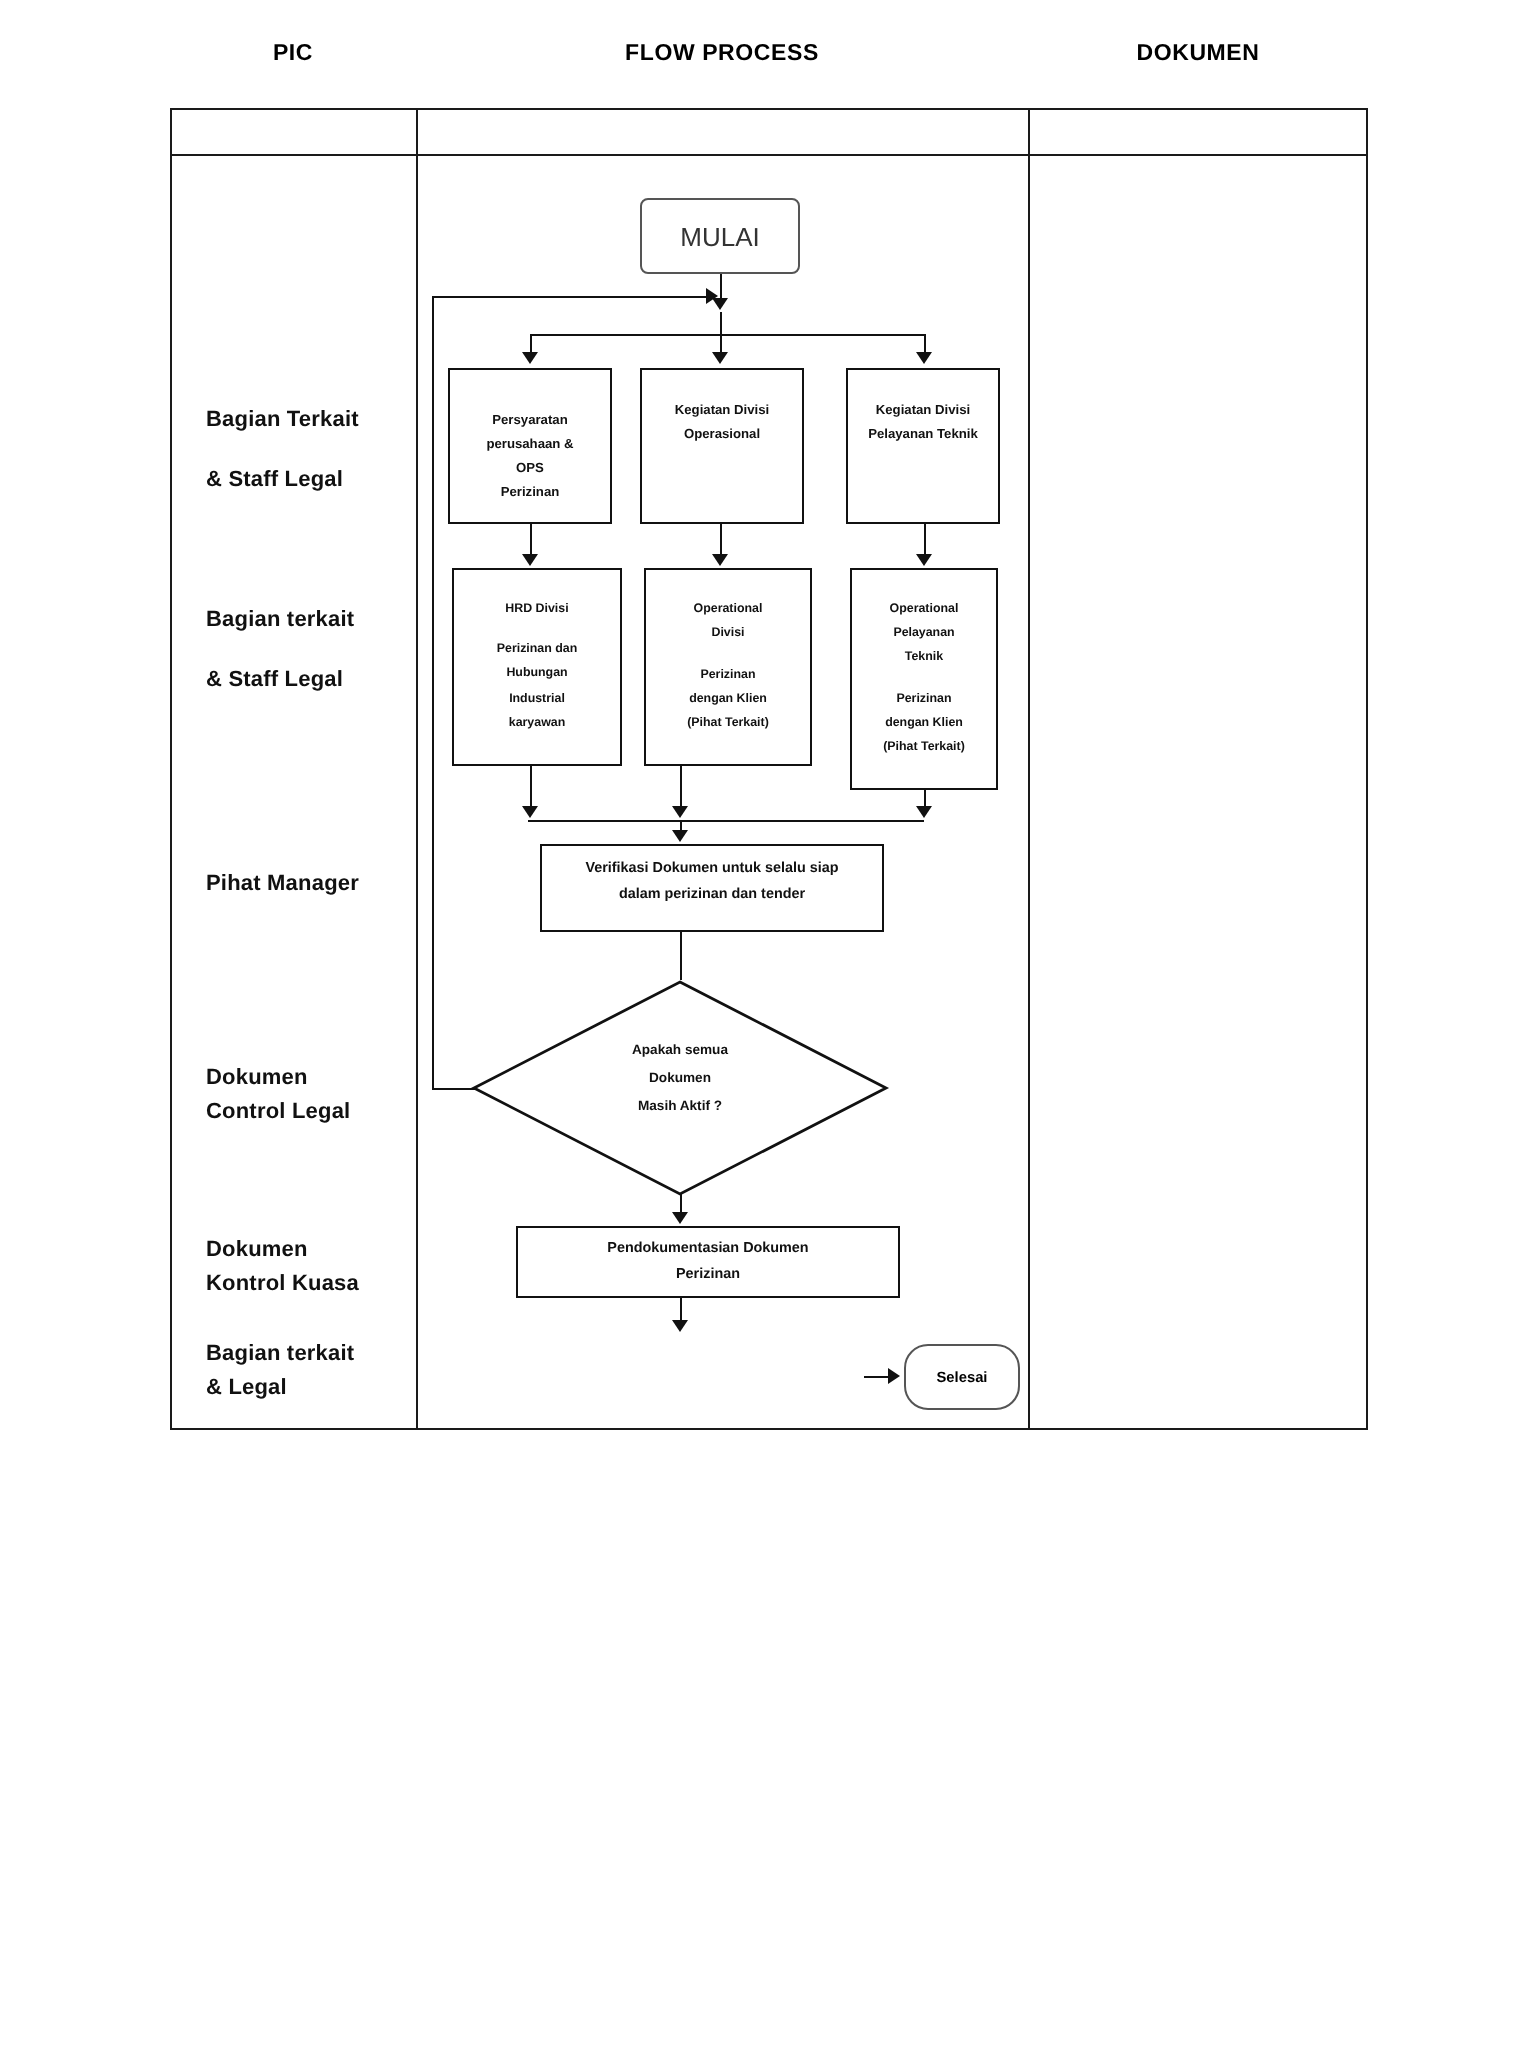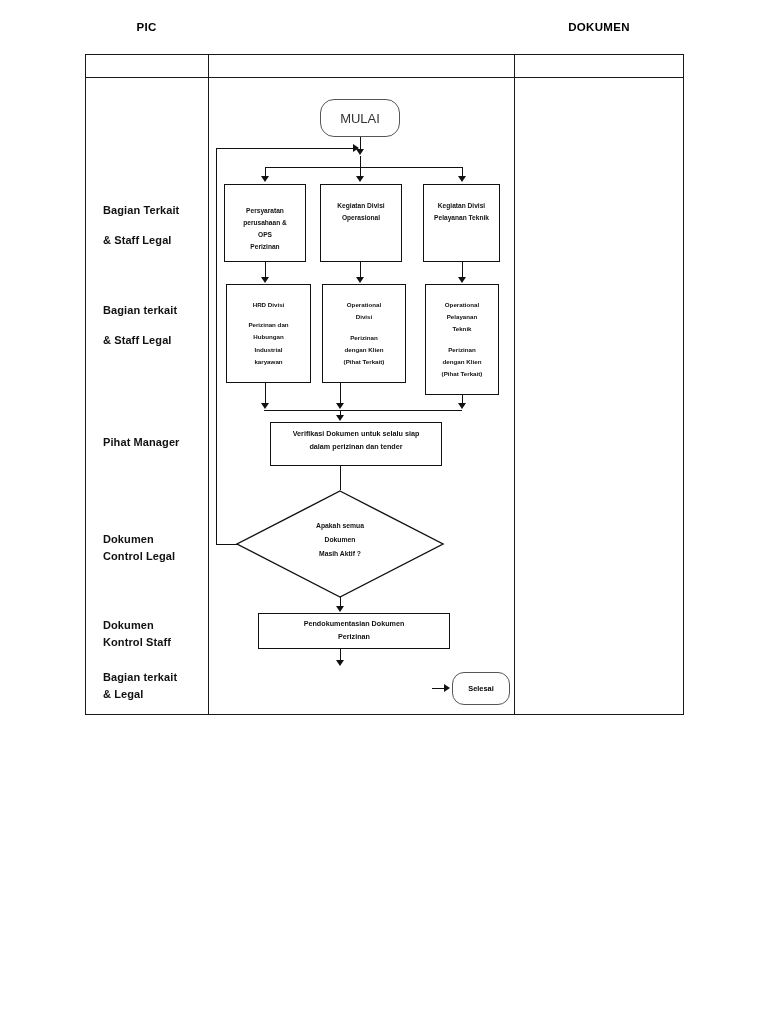--- a/index.html
+++ b/index.html
@@ -24,21 +24,21 @@
   
   .box{position:absolute;border:1.4px solid #111;background:#fff;
        box-sizing:border-box;overflow:hidden;
        display:flex;flex-direction:column;align-items:center;justify-content:center;}
   .box span{display:block;text-align:center;font-weight:bold;color:#111;}
 
   .t-sm{font-size:6.6px;line-height:1.85;}
   .t-xs{font-size:6.2px;line-height:1.95;}
   .t-md{font-size:7.2px;line-height:1.8;}
 
-  .term{position:absolute;border:1.4px solid #555;border-radius:14px;
+  .term{position:absolute;border:1.4px solid #555;border-radius:4px;
         background:#fff;box-sizing:border-box;display:flex;
         align-items:center;justify-content:center;}
 
   
   .ln{position:absolute;background:#111;}
   .lnh{height:1.3px;}
   .lnv{width:1.3px;}
   .arrow-d{position:absolute;width:0;height:0;
            border-left:4.2px solid transparent;border-right:4.2px solid transparent;
            border-top:6.5px solid #111;}
@@ -66,20 +66,21 @@
 
 <div class="sheet">
 
   <div class="tbl"></div>
   <div class="hdr-row"></div>
 
   <div class="vline" style="left:208px;top:54px;height:661px;"></div>
   <div class="vline" style="left:514px;top:54px;height:661px;"></div>
 
   <div class="hdr-cell" style="left:85px;width:123px;">PIC</div>
+  <div class="hdr-cell" style="left:208px;width:306px;">FLOW PROCESS</div>
   <div class="hdr-cell" style="left:514px;width:170px;">DOKUMEN</div>
 
   <div class="pic" style="left:103px;top:200px;">
     <div>Bagian Terkait</div>
     <div style="margin-top:10px;">&amp; Staff Legal</div>
   </div>
 
   <div class="pic" style="left:103px;top:300px;">
     <div>Bagian terkait</div>
     <div style="margin-top:10px;">&amp; Staff Legal</div>
@@ -89,21 +90,21 @@
     <div>Pihat Manager</div>
   </div>
 
   <div class="pic" style="left:103px;top:531px;line-height:1.55;">
     <div>Dokumen</div>
     <div>Control Legal</div>
   </div>
 
   <div class="pic" style="left:103px;top:617px;line-height:1.55;">
     <div>Dokumen</div>
-    <div>Kontrol Staff</div>
+    <div>Kontrol Kuasa</div>
   </div>
 
   <div class="pic" style="left:103px;top:669px;line-height:1.55;">
     <div>Bagian terkait</div>
     <div>&amp; Legal</div>
   </div>
 
   <div class="term" style="left:320px;top:99px;width:80px;height:38px;">
     <span style="font-size:13px;color:#333;">MULAI</span>
   </div>

